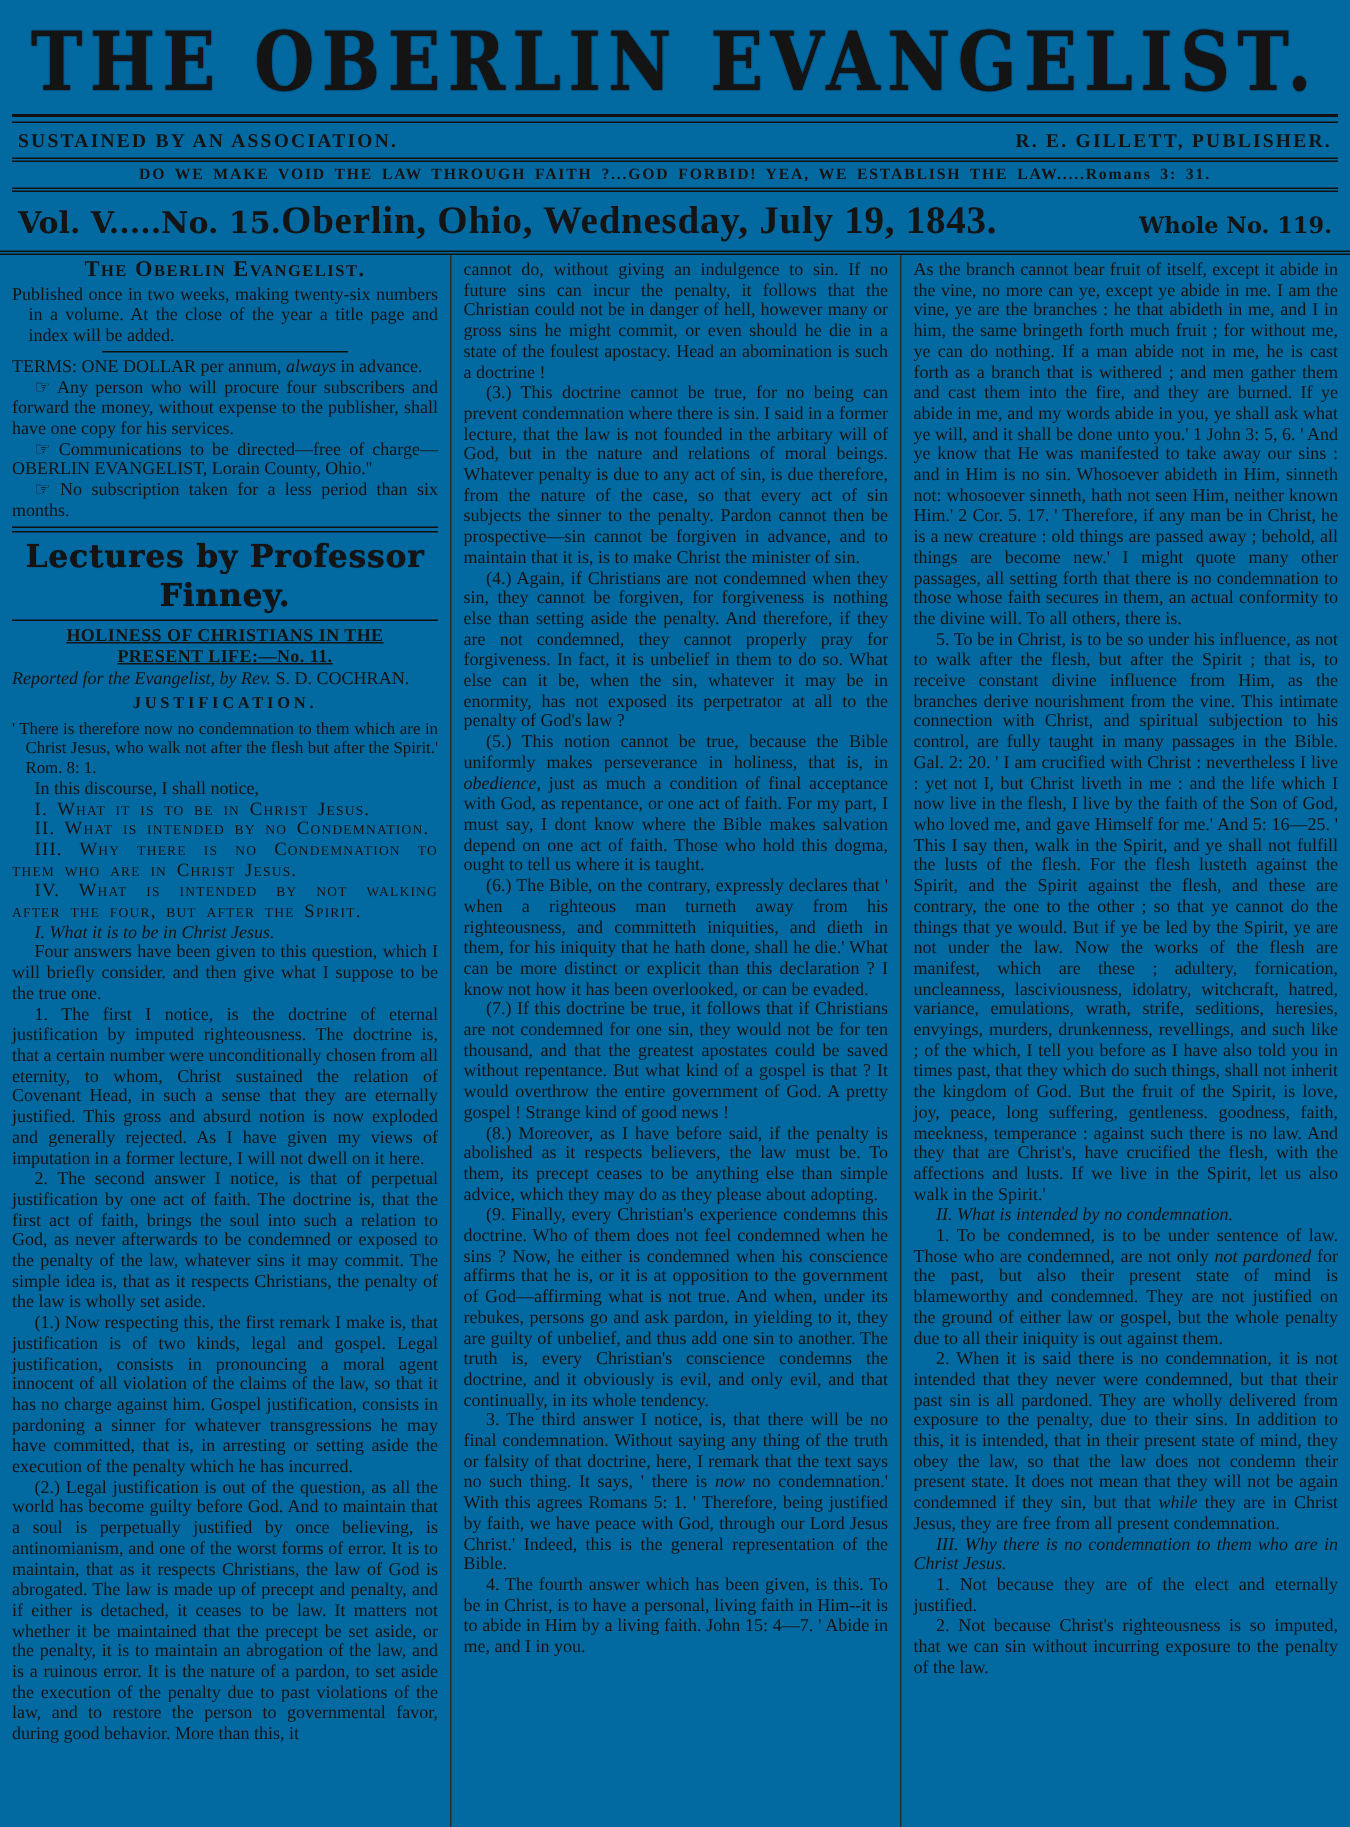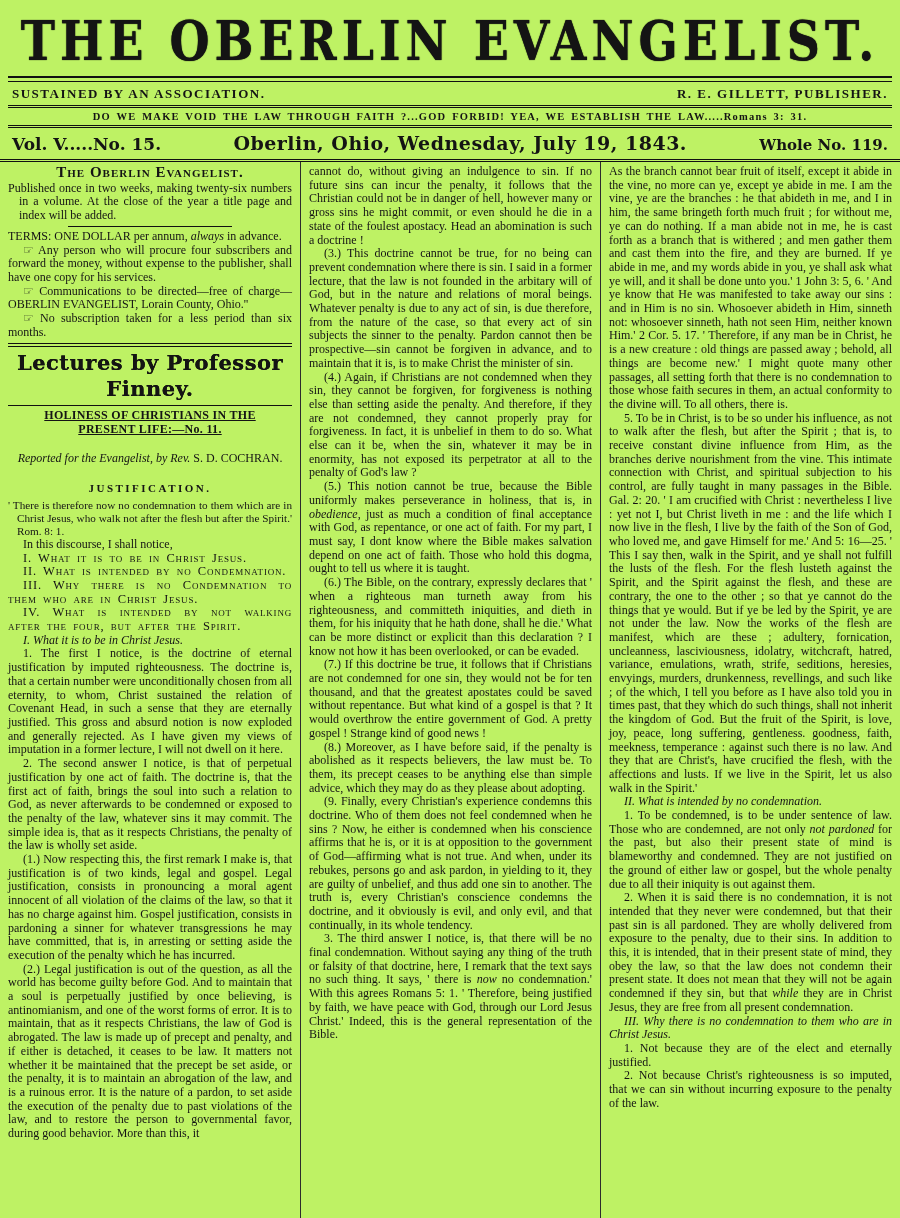--- a/index.html
+++ b/index.html
@@ -4,21 +4,21 @@
 <style>
   html,body{margin:0;padding:0;}
   body{
     width:900px;height:1218px;overflow:hidden;
     background:#e9e8e4;
     font-family:"Liberation Serif",serif;
     color:#141414;
   }
   .page{
     width:900px;height:1218px;box-sizing:border-box;
-    background:#bef264;
+    background:#0369a1;
     display:flex;flex-direction:column;
   }
   
   header{padding:6px 8px 0 8px;}
   .masthead-title{
     margin:2px 0 0 0;text-align:center;
     font-family:"DejaVu Serif",serif;font-weight:700;
     font-size:46px;line-height:56px;letter-spacing:5px;
     transform:scaleY(1.18);transform-origin:center top;
     text-shadow:0 0 1px #000;
@@ -38,22 +38,22 @@
     border-top:3px double #111;border-bottom:3px double #111;
     text-align:center;
     font-weight:700;font-size:10.5px;line-height:17px;letter-spacing:1.2px;
     word-spacing:2px;
   }
   .date-row{
     display:flex;align-items:baseline;
     padding:4px 4px 5px 4px;
     font-family:"DejaVu Serif",serif;font-weight:700;
   }
-  .vol-no{font-size:17px;white-space:nowrap;}
-  .dateline{flex:1;text-align:center;font-size:19px;letter-spacing:.5px;white-space:nowrap;}
+  .vol-no{font-size:20px;white-space:nowrap;}
+  .dateline{flex:1;text-align:left;font-size:26px;letter-spacing:.5px;white-space:nowrap;font-family:Liberation Serif, serif;}
   .whole-no{font-size:15px;white-space:nowrap;}
   
   .cols{
     flex:1;overflow:hidden;
     display:grid;grid-template-columns:1fr 1fr 1fr;
     border-top:3px double #111;
   }
   .col{
     padding:3px 8px 0 8px;overflow:hidden;
     font-size:12px;line-height:13.7px;
@@ -71,21 +71,21 @@
   .shortrule{width:58%;margin:3px auto 3px auto;border-top:1px solid #111;height:0;}
   .rule-double{height:2px;margin:4px 0 3px 0;border-top:1px solid #111;border-bottom:1px solid #111;}
   .lecture-title{
     margin:1px 0 2px 0;padding-bottom:3px;
     text-align:center;border-bottom:1px solid #111;
     font-family:"DejaVu Serif",serif;font-weight:700;
     font-size:21px;line-height:26px;letter-spacing:.5px;
     text-shadow:0 0 .6px #000;
   }
   .subhead{margin:2px 10px 0 10px;text-align:center;font-weight:700;font-size:12px;line-height:14px;letter-spacing:.3px;text-decoration:underline;}
-  .byline{text-align:center;font-size:12px;margin:16px 0;}
+  .byline{font-size:12px;margin:2px 0;}
   .byline .smallcaps, .schead{font-variant:small-caps;}
   .sechead{margin:3px 0;text-align:center;font-weight:700;font-size:11px;letter-spacing:2.5px;}
   .epigraph{font-size:11.2px;line-height:13px;padding-left:9px;text-indent:-9px !important;}
   .schead{letter-spacing:.8px;word-spacing:2.5px;font-size:12.5px;}
   .italhead{font-style:italic;}
 </style>
 </head>
 <body>
 
 <div class="page">
@@ -121,35 +121,37 @@
         <h4 class="subhead">HOLINESS OF CHRISTIANS IN THE PRESENT LIFE:—No. 11.</h4>
         <div class="byline"><i>Reported for the Evangelist, by Rev.</i> S. D. COCHRAN.</div>
         <h5 class="sechead">JUSTIFICATION.</h5>
         <p class="epigraph">' There is therefore now no condemnation to them which are in Christ Jesus, who walk not after the flesh but after the Spirit.'  Rom. 8: 1.</p>
         <p>In this discourse, I shall notice,</p>
         <p class="schead">I. What it is to be in Christ Jesus.</p>
         <p class="schead">II. What is intended by no Condemnation.</p>
         <p class="schead">III. Why there is no Condemnation to them who are in Christ Jesus.</p>
         <p class="schead">IV. What is intended by not walking after the four, but after the Spirit.</p>
         <p class="italhead">I. <i>What it is to be in Christ Jesus.</i></p>
+        <p>Four answers have been given to this question, which I will briefly consider. and then give what I suppose to be the true one.</p>
         <p>1. The first I notice, is the doctrine of eternal justification by imputed righteousness.  The doctrine is, that a certain number were unconditionally chosen from all eternity, to whom, Christ sustained the relation of Covenant Head, in such a sense that they are eternally justified.  This gross and absurd notion is now exploded and generally rejected.  As I have given my views of imputation in a former lecture, I will not dwell on it here.</p>
         <p>2. The second answer I notice, is that of perpetual justification by one act of faith.  The doctrine is, that the first act of faith, brings the soul into such a relation to God, as never afterwards to be condemned or exposed to the penalty of the law, whatever sins it may commit.  The simple idea is, that as it respects Christians, the penalty of the law is wholly set aside.</p>
         <p>(1.) Now respecting this, the first remark I make is, that justification is of two kinds, legal and gospel.  Legal justification, consists in pronouncing a moral agent innocent of all violation of the claims of the law, so that it has no charge against him. Gospel justification, consists in pardoning a sinner for whatever transgressions he may have committed, that is, in arresting or setting aside the execution of the penalty which he has incurred.</p>
         <p>(2.) Legal justification is out of the question, as all the world has become guilty before God.  And to maintain that a soul is perpetually justified by once believing, is antinomianism, and one of the worst forms of error.  It is to maintain, that as it respects Christians, the law of God is abrogated.  The law is made up of precept and penalty, and if either is detached, it ceases to be law.  It matters not whether it be maintained that the precept be set aside, or the penalty, it is to maintain an abrogation of the law, and is a ruinous error.  It is the nature of a pardon, to set aside the execution of the penalty due to past violations of the law, and to restore the person to governmental favor, during good behavior.  More than this, it</p>
       </div>
     <div class="col" id="col-1">
         <p class="noindent">cannot do, without giving an indulgence to sin.  If no future sins can incur the penalty, it follows that the Christian could not be in danger of hell, however many or gross sins he might commit, or even should he die in a state of the foulest apostacy. Head an abomination is such a doctrine !</p>
         <p>(3.) This doctrine cannot be true, for no being can prevent condemnation where there is sin.  I said in a former lecture, that the law is not founded in the arbitary will of God, but in the nature and relations of moral beings.  Whatever penalty is due to any act of sin, is due therefore, from the nature of the case, so that every act of sin subjects the sinner to the penalty.  Pardon cannot then be prospective—sin cannot be forgiven in advance, and to maintain that it is, is to make Christ the minister of sin.</p>
         <p>(4.) Again, if Christians are not condemned when they sin, they cannot be forgiven, for forgiveness is nothing else than setting aside the penalty.  And therefore, if they are not condemned, they cannot properly pray for forgiveness.  In fact, it is unbelief in them to do so.  What else can it be, when the sin, whatever it may be in enormity, has not exposed its perpetrator at all to the penalty of God's law ?</p>
         <p>(5.) This notion cannot be true, because the Bible uniformly makes perseverance in holiness, that is, in <i>obedience</i>, just as much a condition of final acceptance with God, as repentance, or one act of faith.  For my part, I must say, I dont know where the Bible makes salvation depend on one act of faith.  Those who hold this dogma, ought to tell us where it is taught.</p>
         <p>(6.) The Bible, on the contrary, expressly declares that ' when a righteous man turneth away from his righteousness, and committeth iniquities, and dieth in them, for his iniquity that he hath done, shall he die.'  What can be more distinct or explicit than this declaration ?  I know not how it has been overlooked, or can be evaded.</p>
         <p>(7.) If this doctrine be true, it follows that if Christians are not condemned for one sin, they would not be for ten thousand, and that the greatest apostates could be saved without repentance. But what kind of a gospel is that ?  It would overthrow the entire government of God.  A pretty gospel !  Strange kind of good news !</p>
         <p>(8.) Moreover, as I have before said, if the penalty is abolished as it respects believers, the law must be.  To them, its precept ceases to be anything else than simple advice, which they may do as they please about adopting.</p>
         <p>(9. Finally, every Christian's experience condemns this doctrine.  Who of them does not feel condemned when he sins ?  Now, he either is condemned when his conscience affirms that he is, or it is at opposition to the government of God—affirming what is not true.  And when, under its rebukes, persons go and ask pardon, in yielding to it, they are guilty of unbelief, and thus add one sin to another.  The truth is, every Christian's conscience condemns the doctrine, and it obviously is evil, and only evil, and that continually, in its whole tendency.</p>
         <p>3. The third answer I notice, is, that there will be no final condemnation.  Without saying any thing of the truth or falsity of that doctrine, here, I remark that the text says no such thing.  It says, ' there is <i>now</i> no condemnation.'  With this agrees Romans 5: 1. ' Therefore, being justified by faith, we have peace with God, through our Lord Jesus Christ.'  Indeed, this is the general representation of the Bible.</p>
+        <p>4. The fourth answer which has been given, is this.  To be in Christ, is to have a personal, living faith in Him--it is to abide in Him by a living faith.  John 15: 4—7. ' Abide in me, and I in you.</p>
       </div>
     <div class="col" id="col-2">
         <p class="noindent">As the branch cannot bear fruit of itself, except it abide in the vine, no more can ye, except ye abide in me.  I am the vine, ye are the branches : he that abideth in me, and I in him, the same bringeth forth much fruit ; for without me, ye can do nothing.  If a man abide not in me, he is cast forth as a branch that is withered ; and men gather them and cast them into the fire, and they are burned.  If ye abide in me, and my words abide in you, ye shall ask what ye will, and it shall be done unto you.' 1 John 3: 5, 6. ' And ye know that He was manifested to take away our sins : and in Him is no sin.  Whosoever abideth in Him, sinneth not: whosoever sinneth, hath not seen Him, neither known Him.'  2 Cor. 5. 17. ' Therefore, if any man be in Christ, he is a new creature : old things are passed away ; behold, all things are become new.'  I might quote many other passages, all setting forth that there is no condemnation to those whose faith secures in them, an actual conformity to the divine will.  To all others, there is.</p>
         <p>5. To be in Christ, is to be so under his influence, as not to walk after the flesh, but after the Spirit ; that is, to receive constant divine influence from Him, as the branches derive nourishment from the vine.  This intimate connection with Christ, and spiritual subjection to his control, are fully taught in many passages in the Bible.  Gal. 2: 20. ' I am crucified with Christ : nevertheless I live : yet not I, but Christ liveth in me : and the life which I now live in the flesh, I live by the faith of the Son of God, who loved me, and gave Himself for me.'  And 5: 16—25. ' This I say then, walk in the Spirit, and ye shall not fulfill the lusts of the flesh.  For the flesh lusteth against the Spirit, and the Spirit against the flesh, and these are contrary, the one to the other ; so that ye cannot do the things that ye would.  But if ye be led by the Spirit, ye are not under the law.  Now the works of the flesh are manifest, which are these ; adultery, fornication, uncleanness, lasciviousness, idolatry, witchcraft, hatred, variance, emulations, wrath, strife, seditions, heresies, envyings, murders, drunkenness, revellings, and such like ; of the which, I tell you before as I have also told you in times past, that they which do such things, shall not inherit the kingdom of God.  But the fruit of the Spirit, is love, joy, peace, long suffering, gentleness. goodness, faith, meekness, temperance : against such there is no law.  And they that are Christ's, have crucified the flesh, with the affections and lusts.  If we live in the Spirit, let us also walk in the Spirit.'</p>
         <p class="italhead">II. <i>What is intended by no condemnation.</i></p>
         <p>1. To be condemned, is to be under sentence of law.  Those who are condemned, are not only <i>not pardoned</i> for the past, but also their present state of mind is blameworthy and condemned.  They are not justified on the ground of either law or gospel, but the whole penalty due to all their iniquity is out against them.</p>
         <p>2. When it is said there is no condemnation, it is not intended that they never were condemned, but that their past sin is all pardoned.  They are wholly delivered from exposure to the penalty, due to their sins.  In addition to this, it is intended, that in their present state of mind, they obey the law, so that the law does not condemn their present state.  It does not mean that they will not be again condemned if they sin, but that <i>while</i> they are in Christ Jesus, they are free from all present condemnation.</p>
         <p class="italhead">III. <i>Why there is no condemnation to them who are in Christ Jesus.</i></p>
         <p>1. Not because they are of the elect and eternally justified.</p>
         <p>2. Not because Christ's righteousness is so imputed, that we can sin  without incurring exposure to the penalty of the law.</p>

